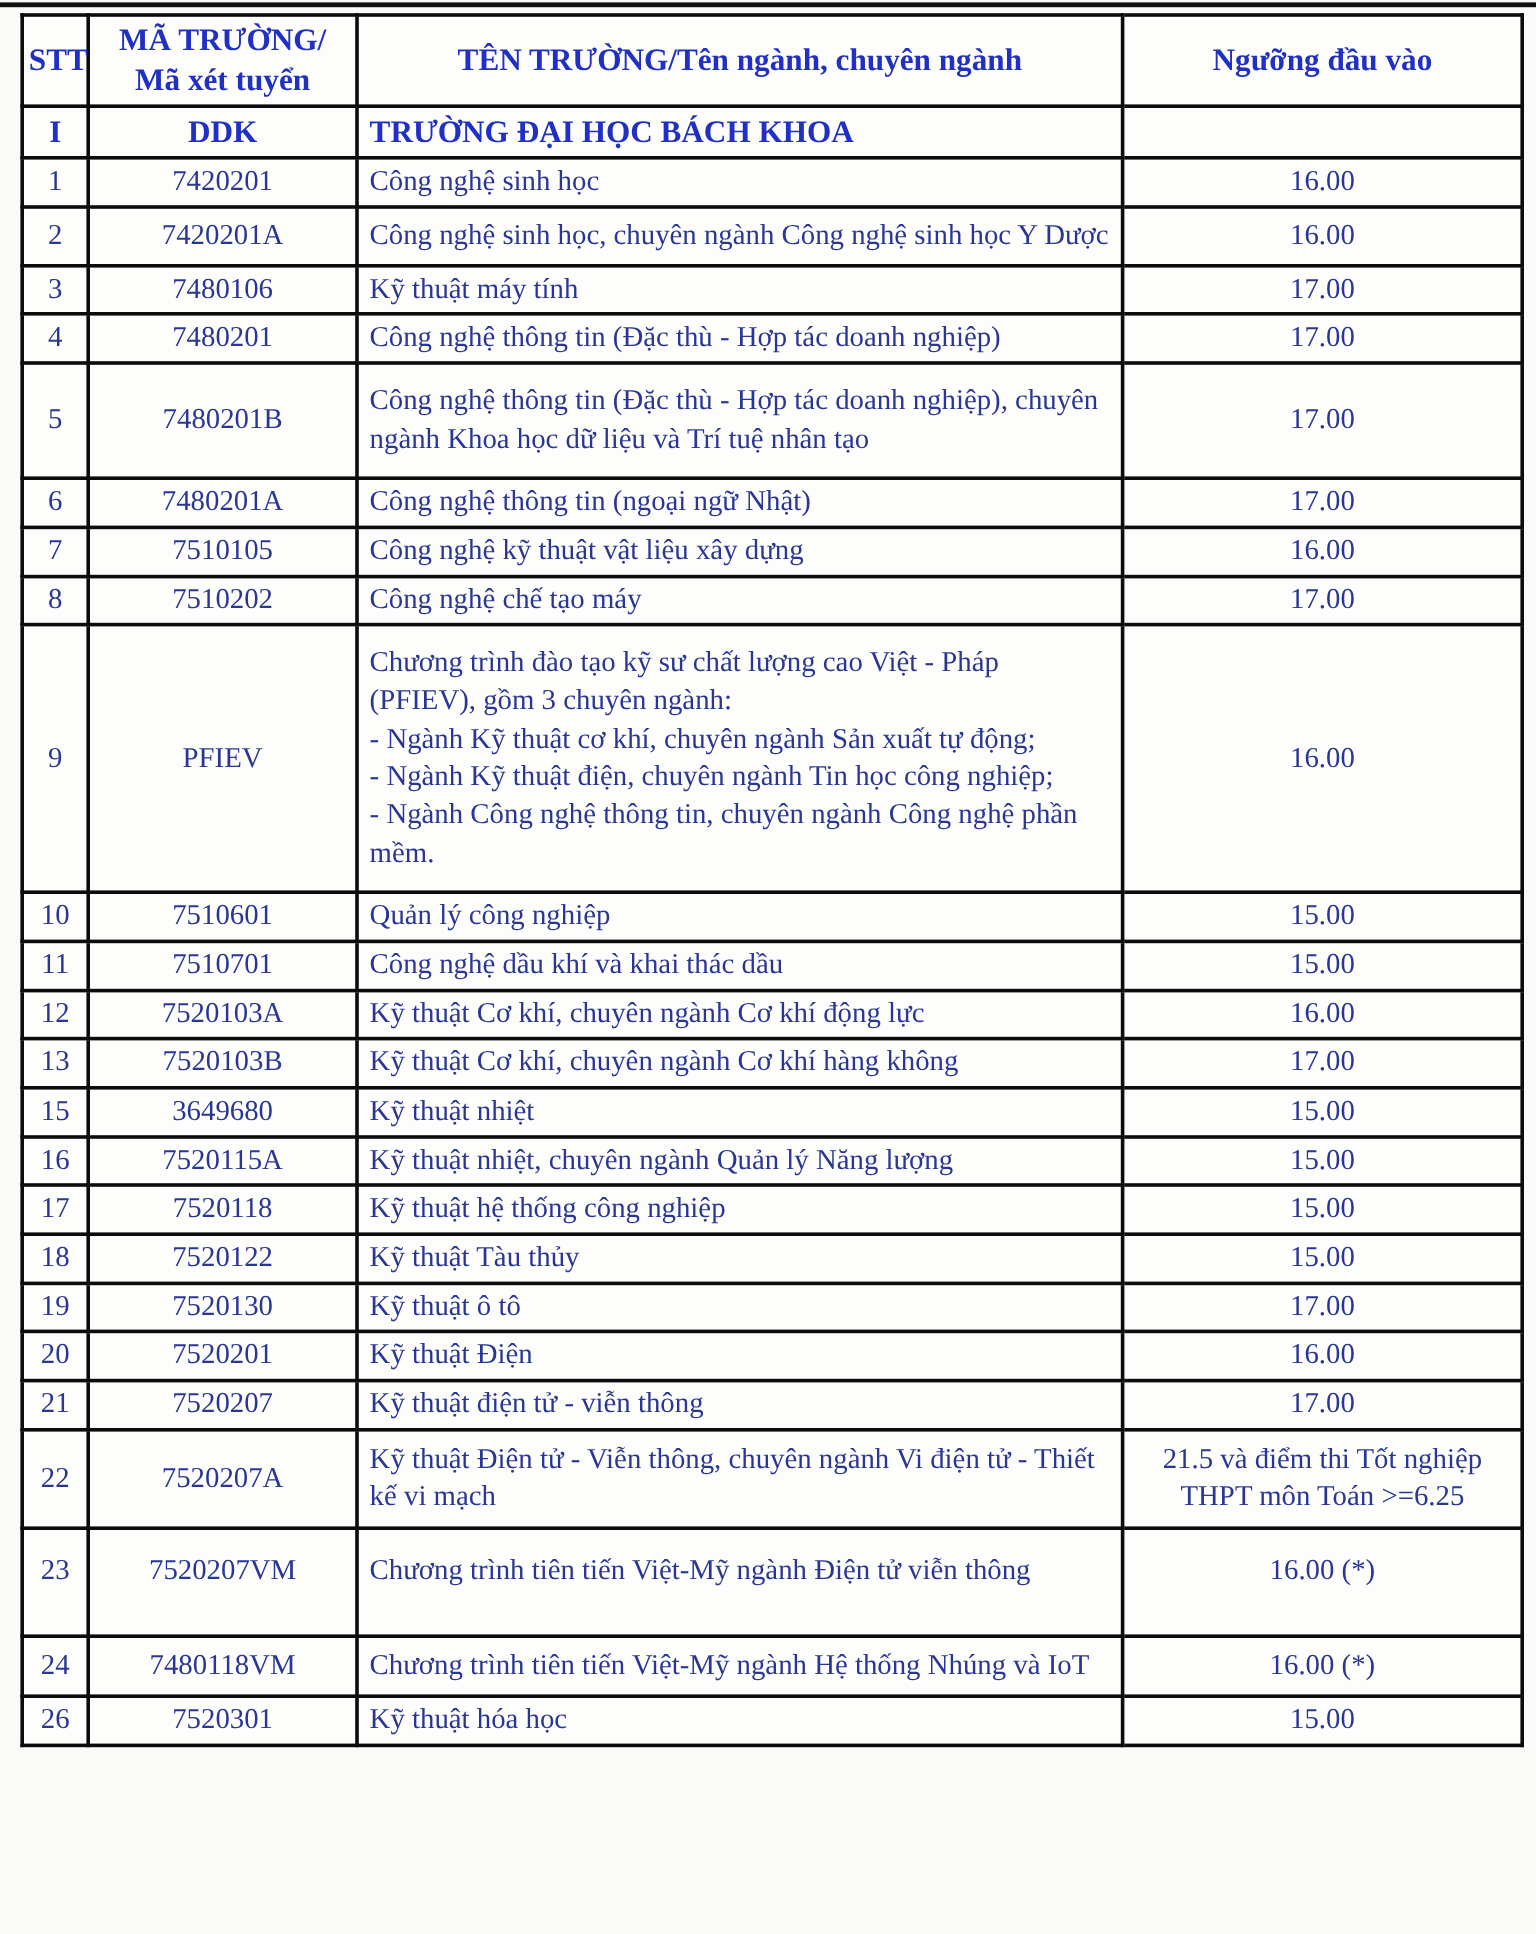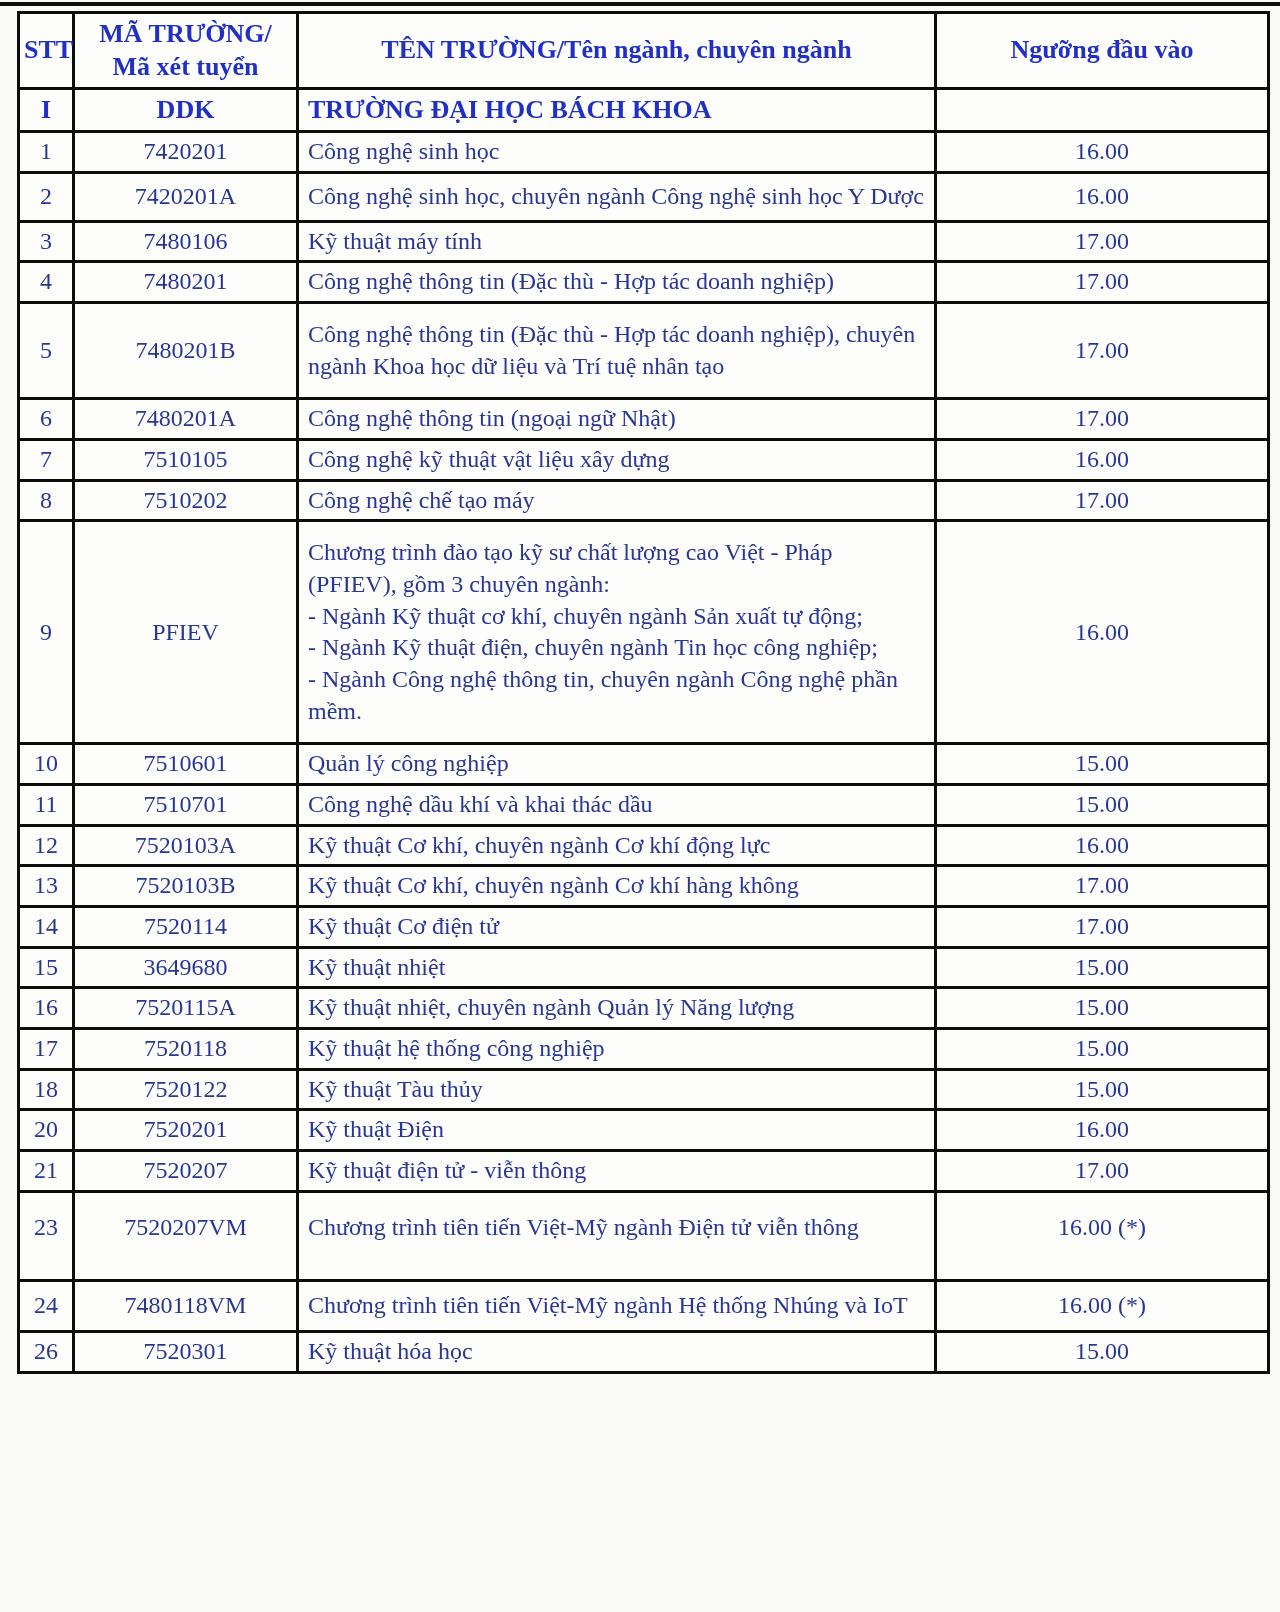--- a/index.html
+++ b/index.html
@@ -171,26 +171,20 @@
           <td>7520103A</td>
           <td class="name">Kỹ thuật Cơ khí, chuyên ngành Cơ khí động lực</td>
           <td>16.00</td>
         </tr>
         <tr data-stt="13">
           <td>13</td>
           <td>7520103B</td>
           <td class="name">Kỹ thuật Cơ khí, chuyên ngành Cơ khí hàng không</td>
           <td>17.00</td>
         </tr>
-        <tr data-stt="14">
-          <td>14</td>
-          <td>7520114</td>
-          <td class="name">Kỹ thuật Cơ điện tử</td>
-          <td>17.00</td>
-        </tr>
         <tr data-stt="15">
           <td>15</td>
           <td>3649680</td>
           <td class="name">Kỹ thuật nhiệt</td>
           <td>15.00</td>
         </tr>
         <tr data-stt="16">
           <td>16</td>
           <td>7520115A</td>
           <td class="name">Kỹ thuật nhiệt, chuyên ngành Quản lý Năng lượng</td>
@@ -201,31 +195,43 @@
           <td>7520118</td>
           <td class="name">Kỹ thuật hệ thống công nghiệp</td>
           <td>15.00</td>
         </tr>
         <tr data-stt="18">
           <td>18</td>
           <td>7520122</td>
           <td class="name">Kỹ thuật Tàu thủy</td>
           <td>15.00</td>
         </tr>
+        <tr data-stt="19">
+          <td>19</td>
+          <td>7520130</td>
+          <td class="name">Kỹ thuật ô tô</td>
+          <td>17.00</td>
+        </tr>
         <tr data-stt="20">
           <td>20</td>
           <td>7520201</td>
           <td class="name">Kỹ thuật Điện</td>
           <td>16.00</td>
         </tr>
         <tr data-stt="21">
           <td>21</td>
           <td>7520207</td>
           <td class="name">Kỹ thuật điện tử - viễn thông</td>
           <td>17.00</td>
+        </tr>
+        <tr data-stt="22">
+          <td>22</td>
+          <td>7520207A</td>
+          <td class="name">Kỹ thuật Điện tử - Viễn thông, chuyên ngành Vi điện tử - Thiết kế vi mạch</td>
+          <td>21.5 và điểm thi Tốt nghiệp THPT môn Toán &gt;=6.25</td>
         </tr>
         <tr data-stt="23">
           <td>23</td>
           <td>7520207VM</td>
           <td class="name">Chương trình tiên tiến Việt-Mỹ ngành Điện tử viễn thông</td>
           <td>16.00 (*)</td>
         </tr>
         <tr data-stt="24">
           <td>24</td>
           <td>7480118VM</td>

